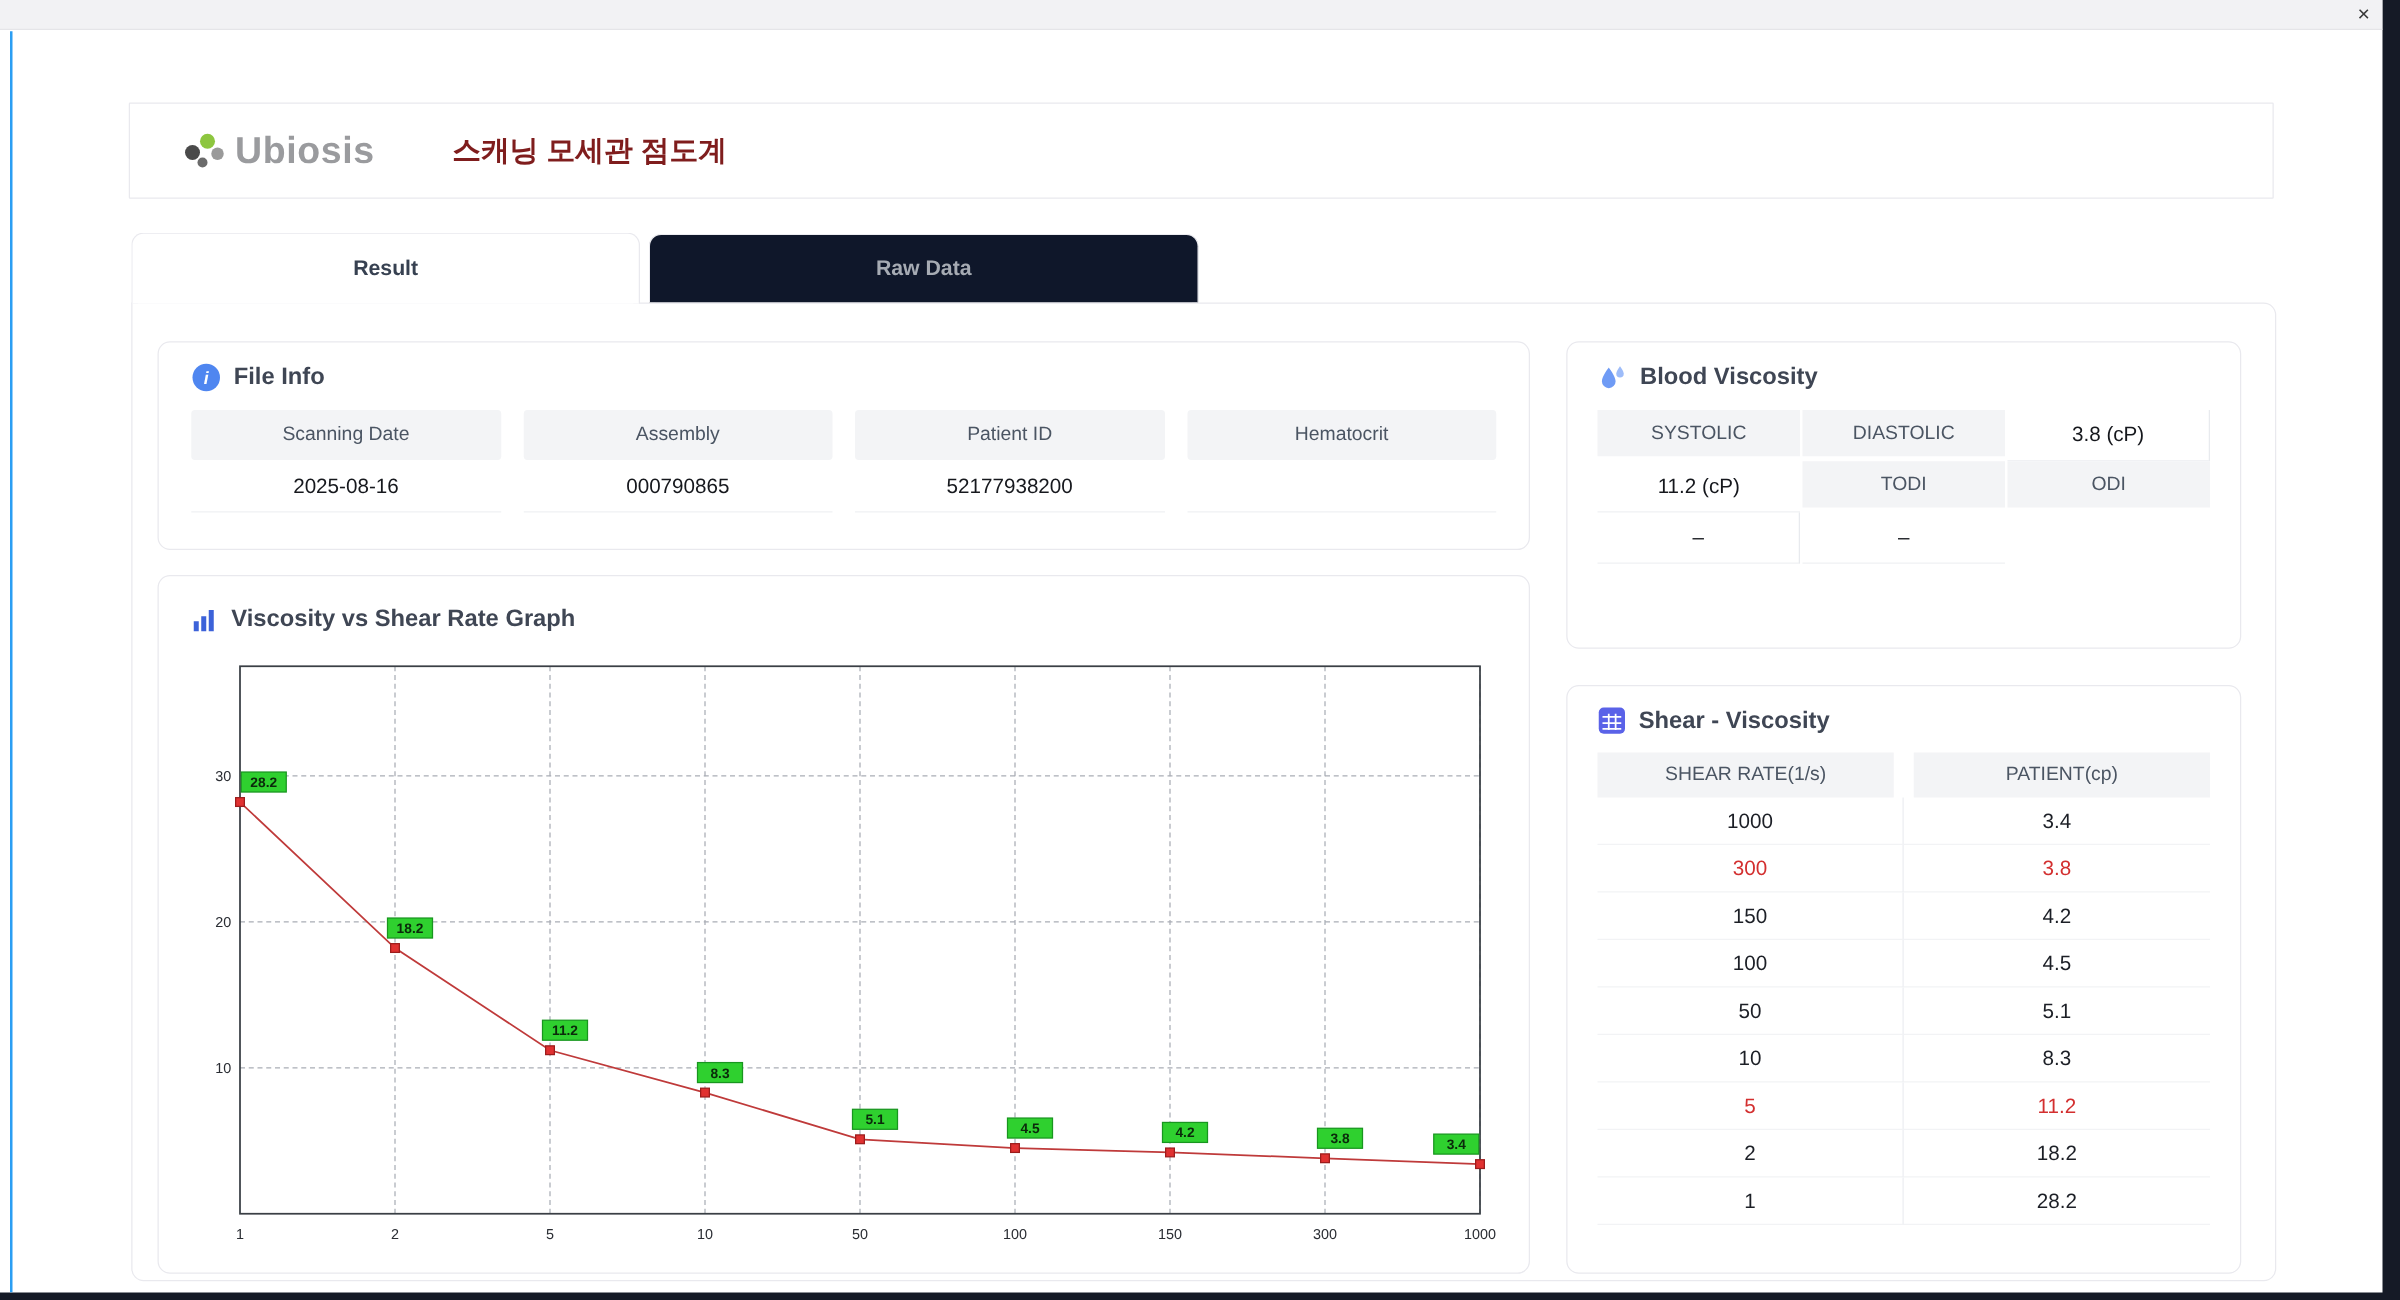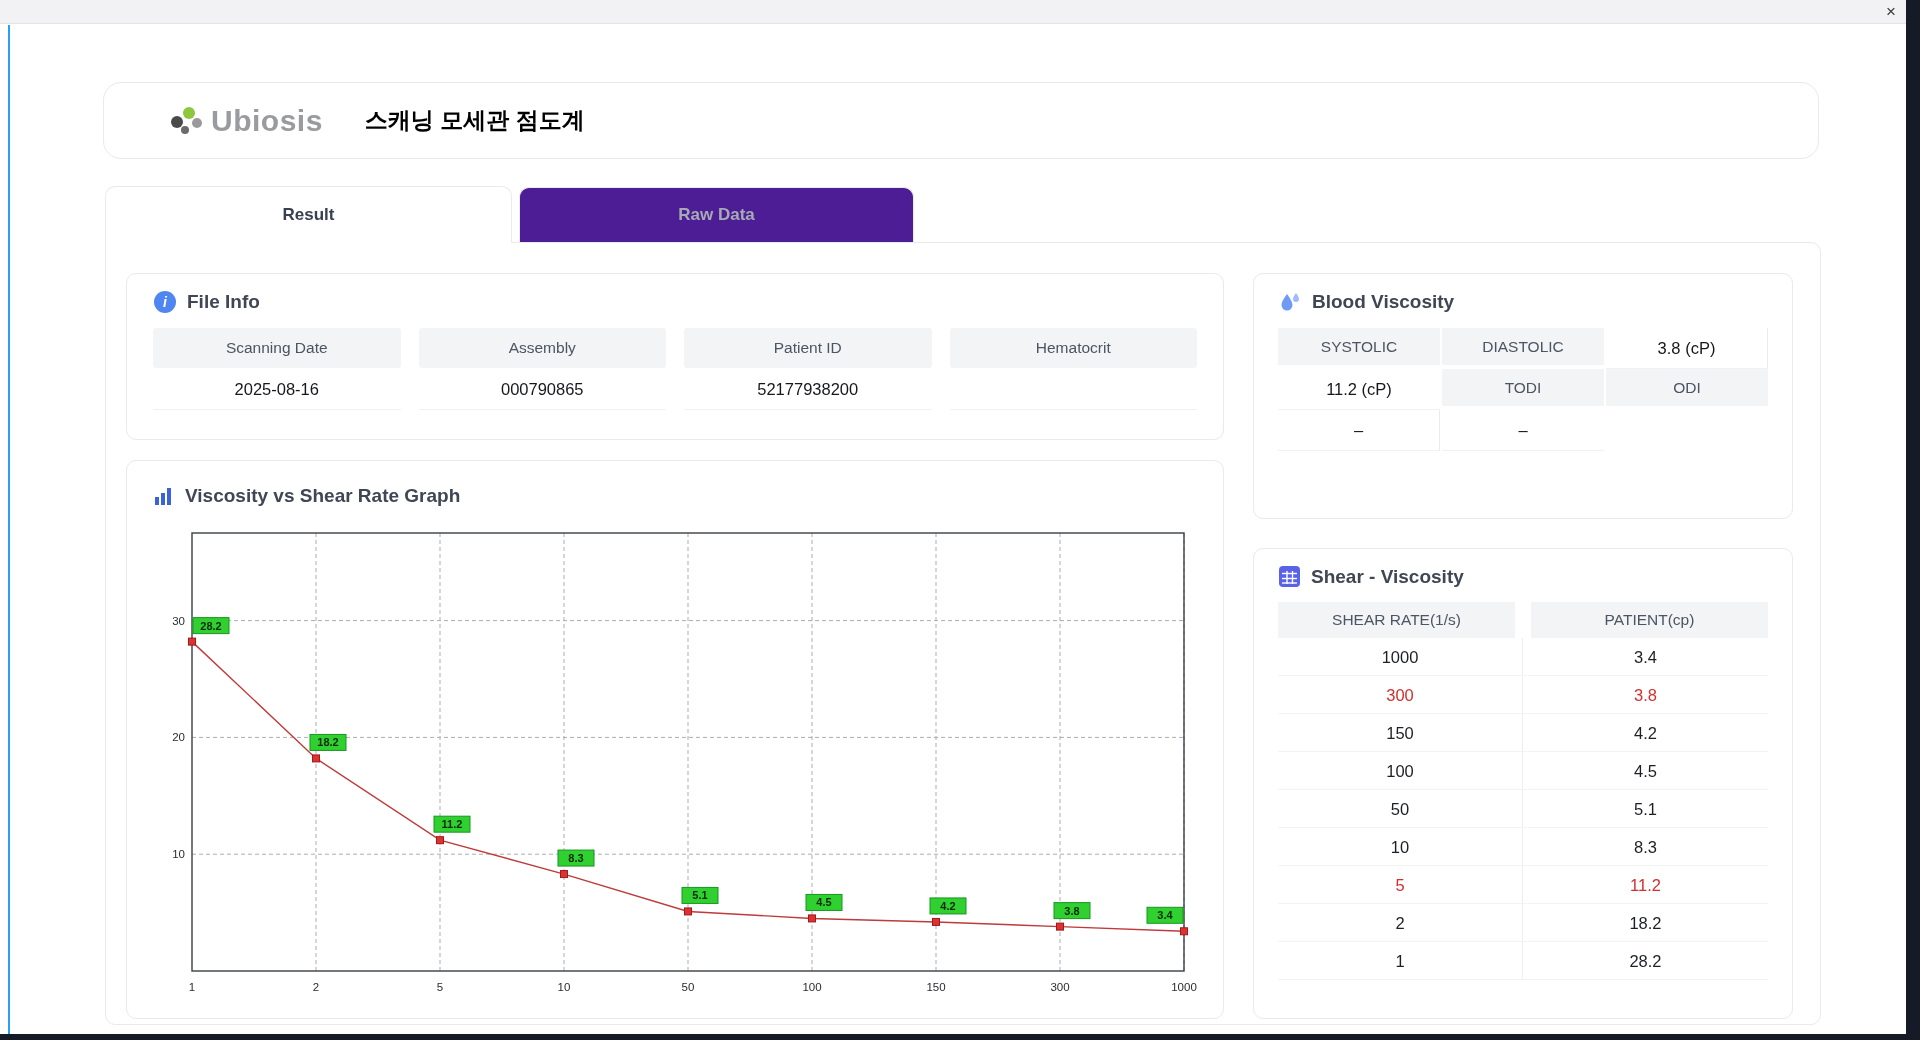--- a/index.html
+++ b/index.html
@@ -2,28 +2,28 @@
 <html><head>
 <meta charset="utf-8">
 <style>
   * { margin:0; padding:0; box-sizing:border-box; }
   html,body { width:1920px; height:1040px; background:#151a26; font-family:"Liberation Sans",sans-serif; overflow:hidden; }
   .window { position:absolute; left:0; top:0; width:1906px; height:1034px; background:#fff; overflow:hidden; }
   .titlebar { position:absolute; left:0; top:0; right:0; height:24px; background:#f2f2f4; border-bottom:1px solid #e5e5e8; z-index:5; }
   .close-btn { position:absolute; right:10px; top:1px; font-size:17px; line-height:22px; color:#3a3a3a; cursor:pointer; }
   .accent-line { position:absolute; left:8px; top:25px; bottom:0; width:2px; background:#2b9ef3; }
 
-  .header-card { position:absolute; left:103px; top:82px; width:1716px; height:77px; border:1px solid #e9e9ee; border-radius:18px; background:#fff; display:flex; align-items:center; padding-left:64px; }
+  .header-card { position:absolute; left:103px; top:82px; width:1716px; height:77px; border:1px solid #e9e9ee; border-radius:1px; background:#fff; display:flex; align-items:center; padding-left:41px; }
   .logo { display:flex; align-items:center; gap:7px; }
   .logo-text { font-size:30px; font-weight:bold; color:#9a9b9e; letter-spacing:.5px; }
-  .app-title { margin-left:42px; font-size:23px; font-weight:bold; color:#000000; }
+  .app-title { margin-left:62px; font-size:23px; font-weight:bold; color:#7f1d1d; }
 
   .tab { position:absolute; display:flex; align-items:center; justify-content:center; font-size:17px; font-weight:bold; border-radius:10px 10px 0 0; cursor:pointer; }
   .tab-result { left:105px; top:186px; width:407px; height:57px; background:#fff; border:1px solid #e9e9ee; border-bottom:none; color:#374151; z-index:3; }
-  .tab-raw { left:519px; top:187px; width:395px; height:55px; background:#4c1d95; border:1px solid #ececf0; border-bottom:none; color:#a6abb3; z-index:1; }
+  .tab-raw { left:519px; top:187px; width:440px; height:55px; background:#0f172a; border:1px solid #ececf0; border-bottom:none; color:#a6abb3; z-index:1; }
 
   .panel { position:absolute; left:105px; top:242px; width:1716px; height:783px; background:#fff; border:1px solid #e9e9ee; border-radius:0 10px 10px 10px; z-index:2; }
 
   .card { position:absolute; border:1px solid #e9e9ee; border-radius:10px; background:#fff; }
   .file-info-card { left:20px; top:30px; width:1098px; height:167px; padding:16px 26px; }
   .graph-card { left:20px; top:217px; width:1098px; height:559px; padding:24px 26px; }
   .bv-card { left:1147px; top:30px; width:540px; height:246px; padding:16px 24px; }
   .shear-card { left:1147px; top:305px; width:540px; height:471px; padding:16px 24px; }
 
   .card-title-row { display:flex; align-items:center; gap:10px; margin-bottom:14px; }

